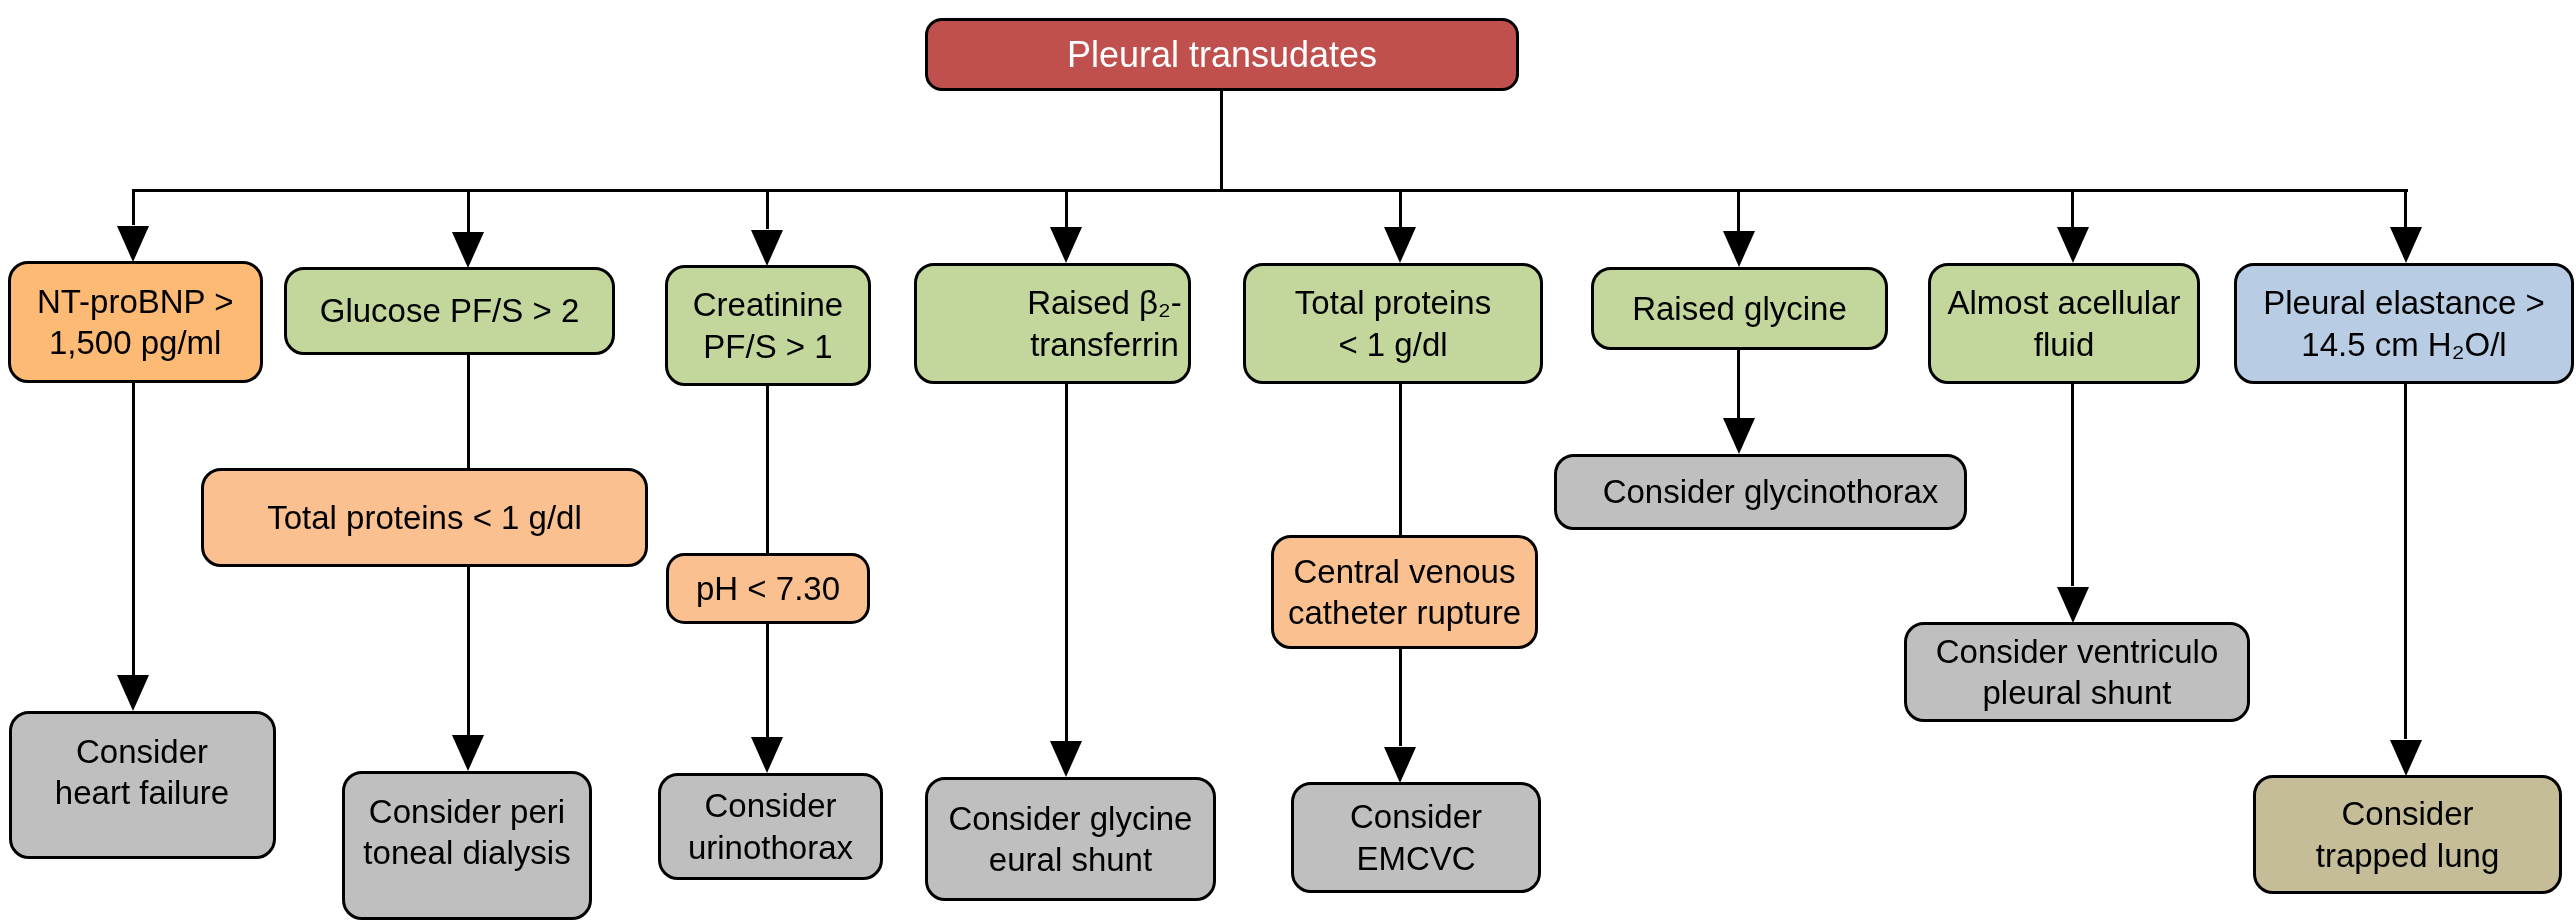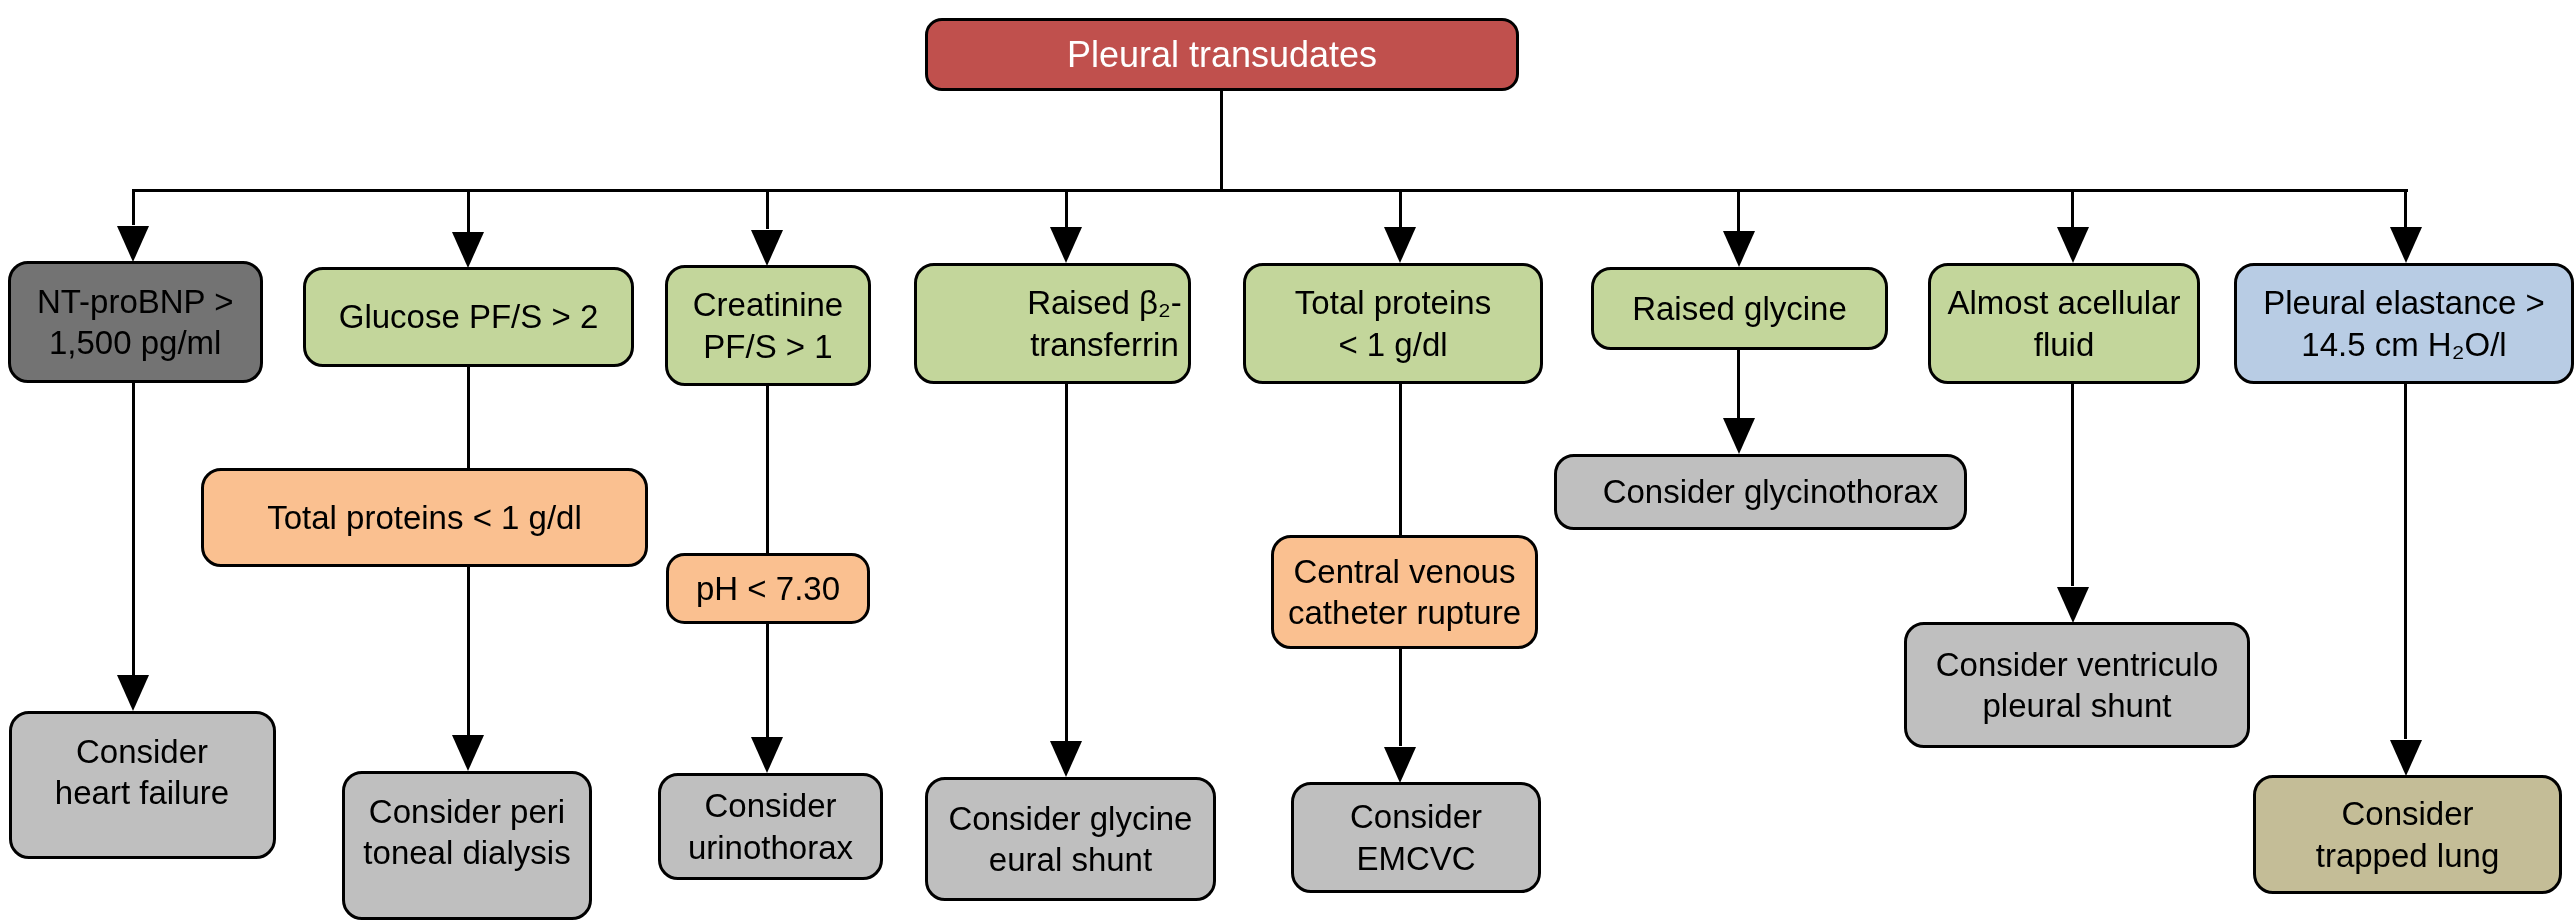--- a/index.html
+++ b/index.html
@@ -106,25 +106,25 @@
   <div class="arrow" style="left:1723px; top:418px;"></div>
   <div class="vline" style="left:2071px; top:383px; height:203px;"></div>
   <div class="arrow" style="left:2057px; top:587px;"></div>
   <div class="vline" style="left:2404px; top:383px; height:356px;"></div>
   <div class="arrow" style="left:2390px; top:740px;"></div>
 
   <div class="node root" style="left: 925px; top: 6.2px; width: 594px; height: 73px; background-color: rgb(192, 80, 77); color: rgb(255, 255, 255); margin-top: 12px;">
     <span class="lbl">Pleural transudates</span>
   </div>
 
-  <div class="node" style="left: 7.7px; top: 261px; width: 255px; height: 122px; background-color: #737373;">
+  <div class="node" style="left: 7.7px; top: 261px; width: 255px; height: 122px; background-color: #fdba74;">
     <span class="lbl">NT-proBNP &gt;
 1,500 pg/ml</span>
   </div>
-  <div class="node" style="left: 303px; top: 267px; width: 331px; height: 100px; background-color: rgb(195, 214, 155);">
+  <div class="node" style="left: 284px; top: 267px; width: 331px; height: 88px; background-color: rgb(195, 214, 155);">
     <span class="lbl">Glucose PF/S &gt; 2</span>
   </div>
   <div class="node" style="left: 665px; top: 265px; width: 206px; height: 121px; background-color: rgb(195, 214, 155);">
     <span class="lbl">Creatinine
 PF/S &gt; 1</span>
   </div>
   <div class="node" style="left: 914px; top: 263px; width: 277px; height: 121px; background-color: rgb(195, 214, 155); justify-content: flex-end;">
     <span class="lbl">Raised β₂-
 transferrin</span>
   </div>
@@ -151,21 +151,21 @@
     <span class="lbl">pH &lt; 7.30</span>
   </div>
   <div class="node" style="left: 1271px; top: 535px; width: 267px; height: 114px; background-color: rgb(250, 192, 144);">
     <span class="lbl">Central venous
 catheter rupture</span>
   </div>
 
   <div class="node" style="left: 1554px; top: 454px; width: 413px; height: 76px; background-color: rgb(191, 191, 191); padding-left: 20px;">
     <span class="lbl">Consider glycinothorax</span>
   </div>
-  <div class="node" style="left: 1904px; top: 622px; width: 346px; height: 126px; background-color: rgb(191, 191, 191);">
+  <div class="node" style="left: 1904px; top: 622px; width: 346px; height: 100px; background-color: rgb(191, 191, 191);">
     <span class="lbl">Consider ventriculo
 pleural shunt</span>
   </div>
 
   <div class="node align-top" style="left: 8.5px; top: 711px; width: 267px; height: 148px; background-color: rgb(191, 191, 191);">
     <span class="lbl">Consider
 heart failure</span>
   </div>
   <div class="node align-top" style="left: 342px; top: 771px; width: 250px; height: 149px; background-color: rgb(191, 191, 191);">
     <span class="lbl">Consider peri

